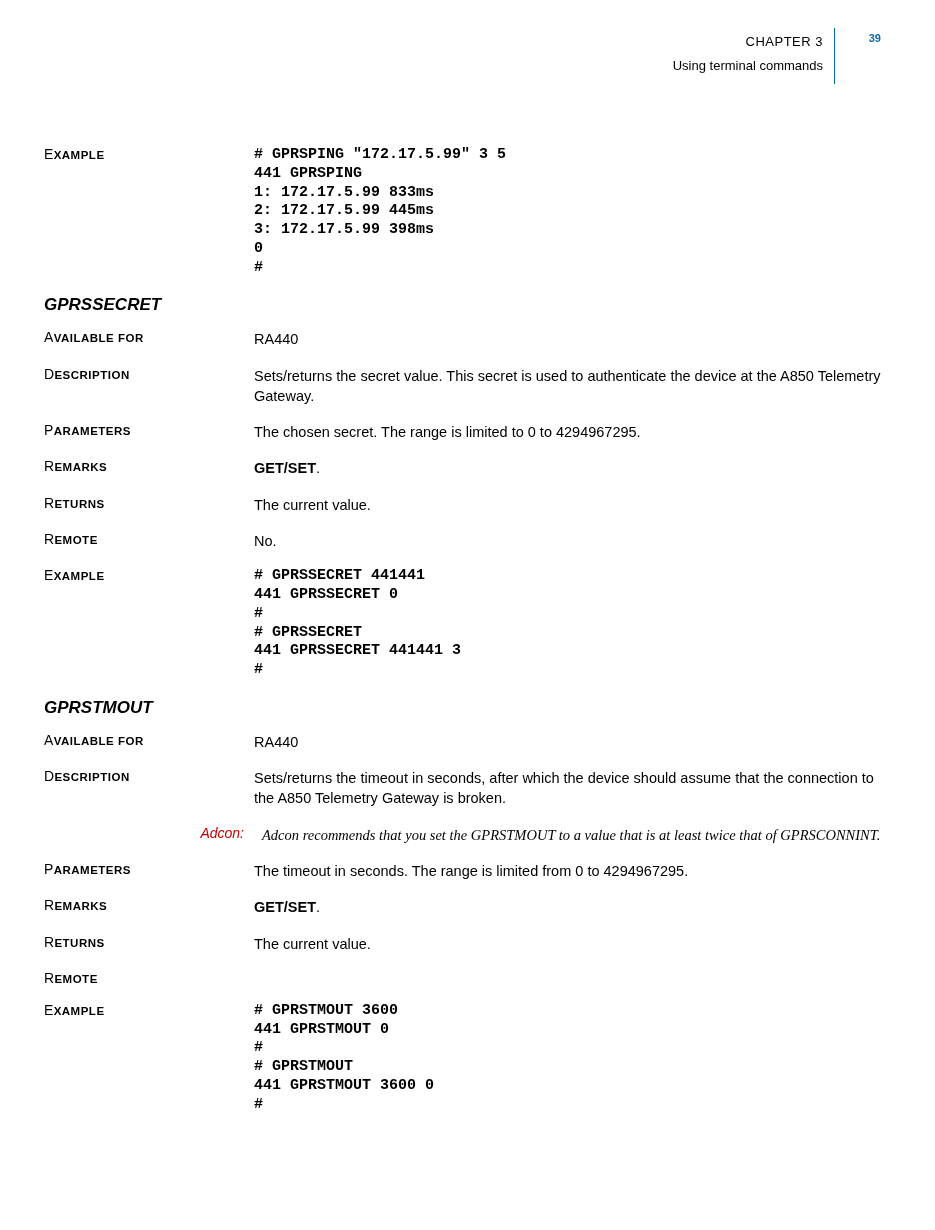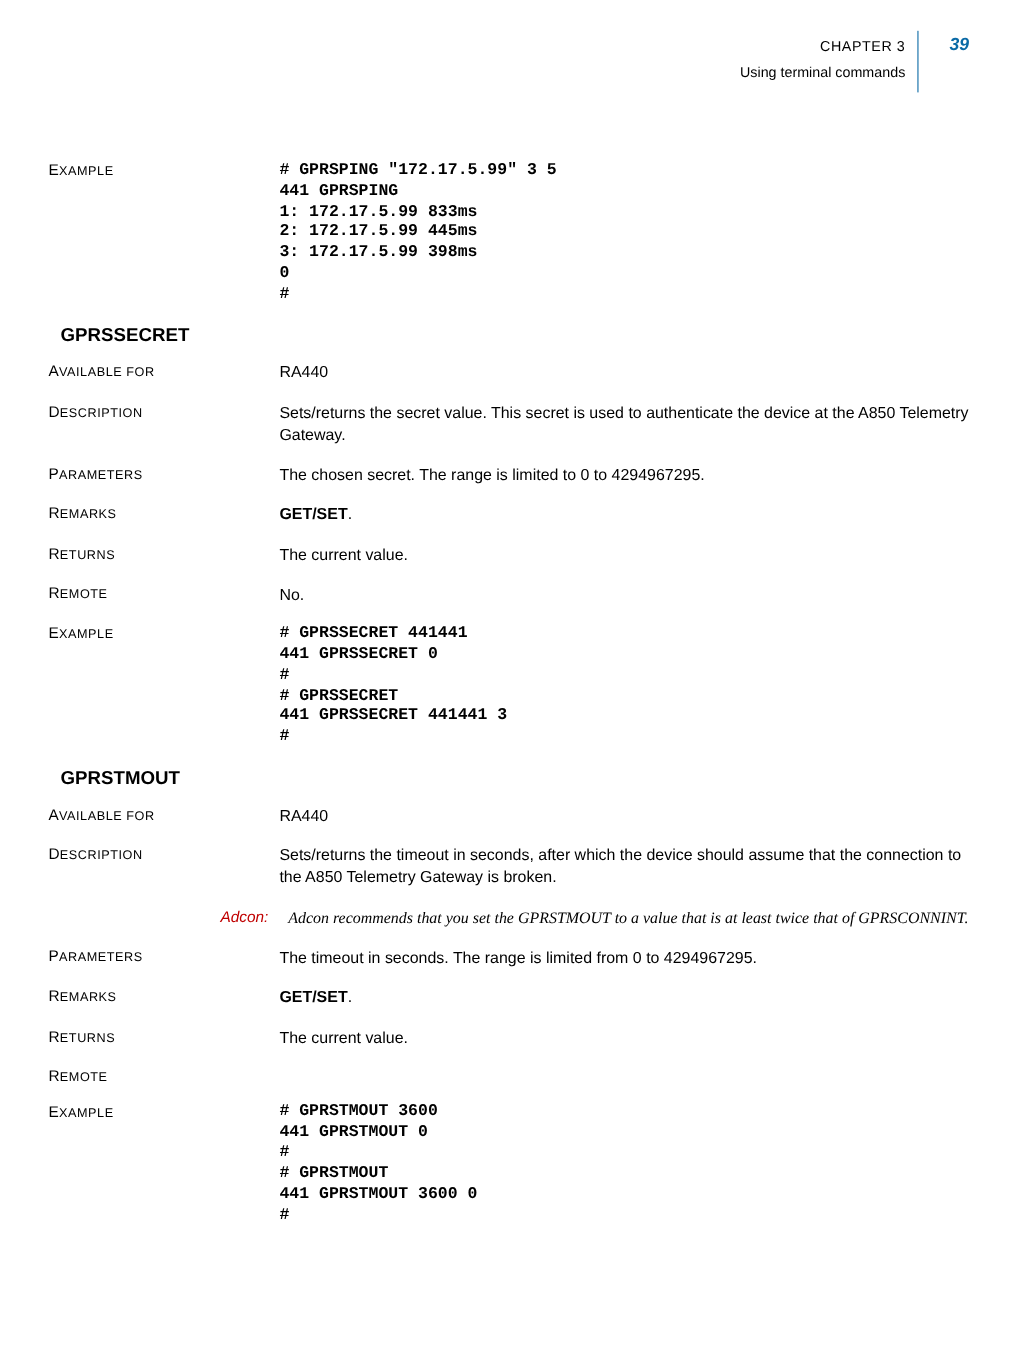--- a/index.html
+++ b/index.html
@@ -40,24 +40,23 @@
     right: 56px;
     top: 0;
     width: 0;
     height: 56px;
     border-left: 1.4px solid #0a6aa6;
   }
   .hdr-page {
     position: absolute;
     right: 10px;
     top: 4px;
-    font-size: 16px;
+    font-size: 11px;
     font-weight: 700;
     color: #0a6aa6;
-    font-style: italic;
   }
   .content {
     margin-top: 48px;
   }
   .row {
     display: flex;
     align-items: flex-start;
     margin-bottom: 16px;
   }
   .label-col {
@@ -93,28 +92,30 @@
   .italic {
     font-style: italic;
     font-family: Liberation Serif, serif;
   }
   .bold {
     font-weight: 700;
   }
   .section-h {
     font-size: 17px;
     font-weight: 700;
-    margin: 18px 0 14px 11px;
+    font-style: italic;
+    margin: 18px 0 14px 0;
   }
   .label-firstcap {
     font-size: 14px;
   }
   .label-firstcap .smallcaps {
     font-size: 11.5px;
     letter-spacing: 0.5px;
+    font-weight: bold;
   }
 </style>
 </head>
 <body>
 
 <div class="page">
 
   <div class="header">
     <div class="hdr-chapter">CHAPTER 3</div>
     <div class="hdr-title">Using terminal commands</div>

